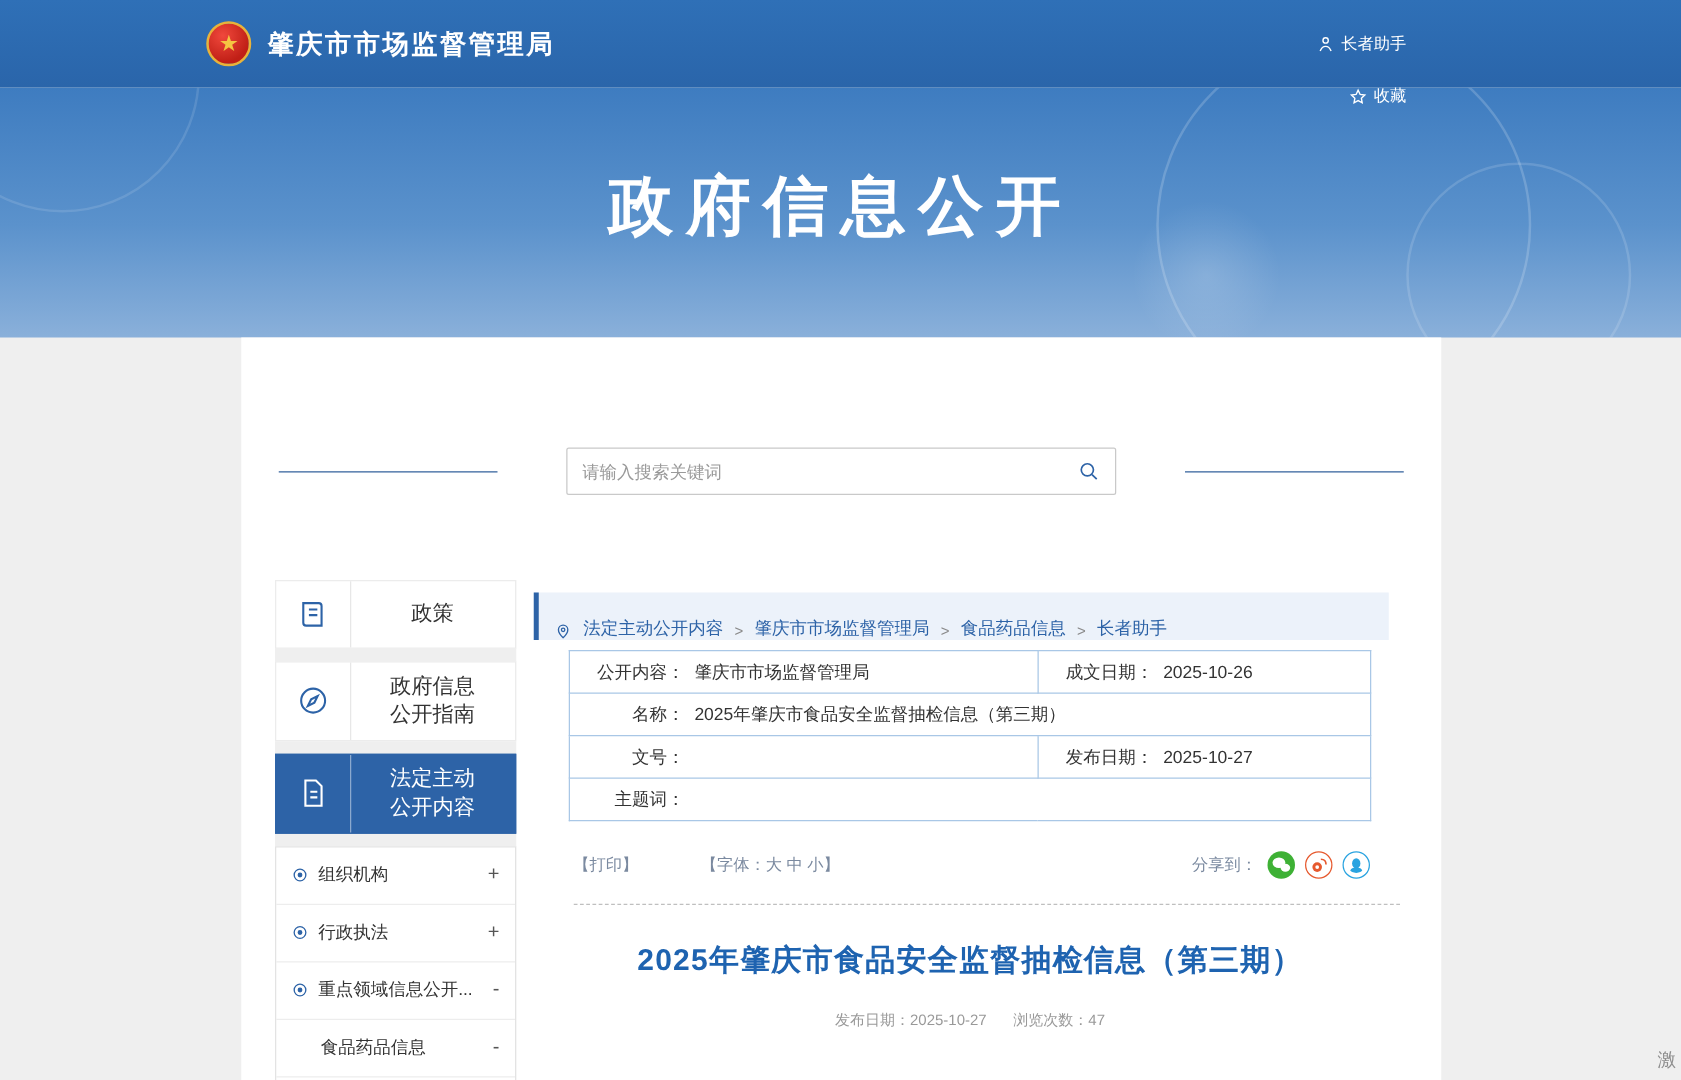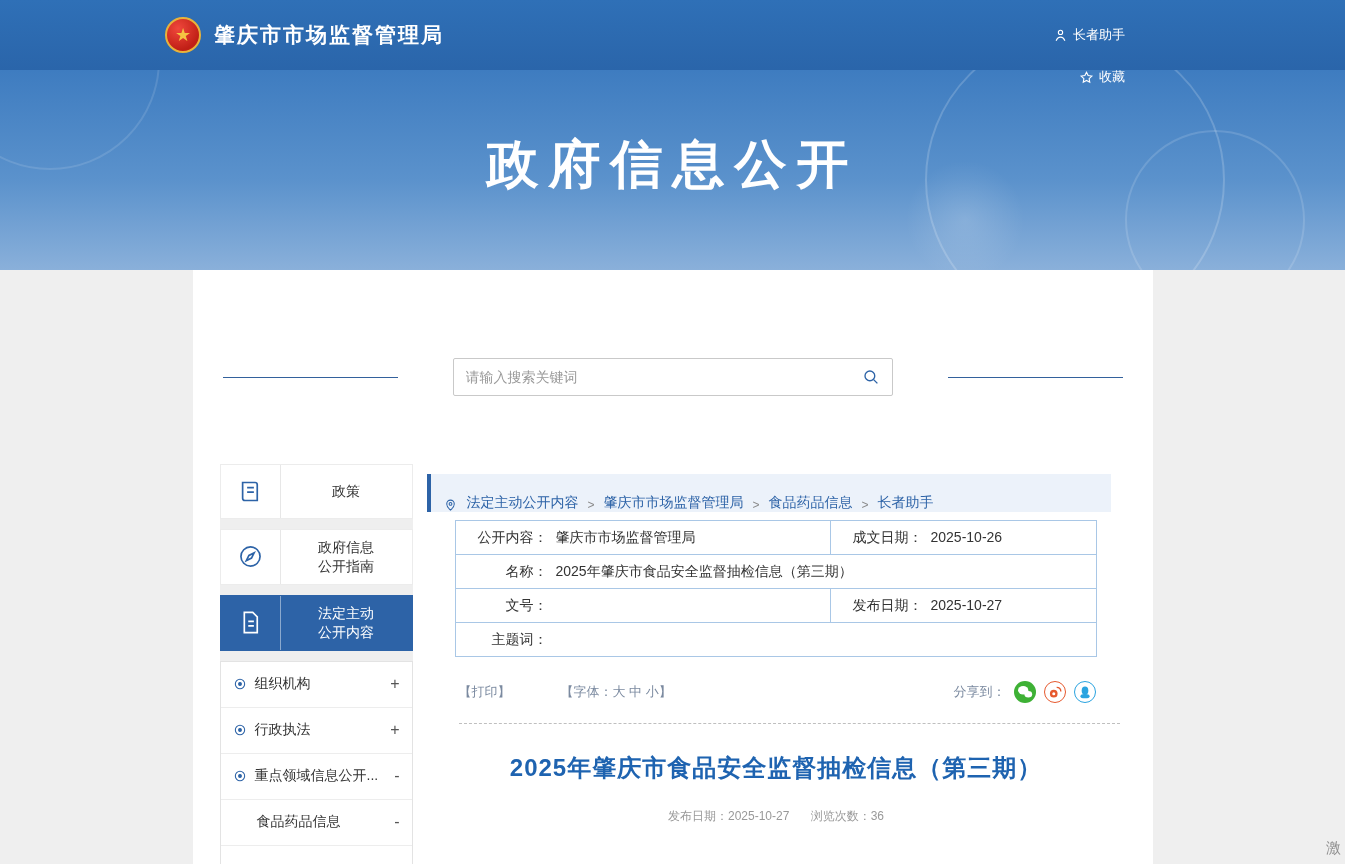--- a/index.html
+++ b/index.html
@@ -36,21 +36,21 @@
   .search-box input::placeholder { color:#9a9a9a; }
   .search-box svg { width:18px; height:18px; stroke:#2d63a7; fill:none; stroke-width:1.8; cursor:pointer; }
 
   .columns { display:flex; gap:14px; }
 
   
   .sidebar { width:193px; background:#efefef; flex:none; }
   .side-item { background:#fff; display:flex; align-items:stretch; min-height:55px; margin-bottom:10px; border:1px solid #ececec; cursor:pointer; }
   .side-item .icon-cell { width:60px; display:flex; align-items:center; justify-content:center; border-right:1px solid #e7e7e7; }
   .side-item .icon-cell svg { width:27px; height:27px; stroke:#2d63a7; fill:none; stroke-width:1.5; }
-  .side-item .label-cell { flex:1; display:flex; align-items:center; justify-content:center; text-align:center; font-size:14px; color:#333; line-height:1.35; padding:8px 16px; }
+  .side-item .label-cell { flex:1; display:flex; align-items:center; justify-content:center; text-align:center; font-size:17px; color:#333; line-height:1.35; padding:8px 16px; }
   .side-item.active { background:#2d63a7; border-color:#2d63a7; }
   .side-item.active .icon-cell { border-right-color:rgba(255,255,255,.45); }
   .side-item.active .icon-cell svg { stroke:#fff; }
   .side-item.active .label-cell { color:#fff; }
 
   .submenu { background:#fff; border:1px solid #e3e3e3; }
   .submenu-item { display:flex; align-items:center; height:46px; padding:0 12px; border-bottom:1px solid #ededed; font-size:14px; color:#333; cursor:pointer; }
   .submenu-item:last-child { border-bottom:none; }
   .submenu-item svg { width:14px; height:14px; margin-right:8px; stroke:#2d63a7; fill:none; stroke-width:1.8; flex:none; }
   .submenu-item .toggle { margin-left:auto; color:#555; font-size:16px; line-height:1; }
@@ -289,21 +289,21 @@
             </span>
           </div>
         </div>
 
         <div class="dashed"></div>
 
         <div class="article-title">2025年肇庆市食品安全监督抽检信息（第三期）</div>
 
         <div class="article-meta">
           <span>发布日期：2025-10-27</span>
-          <span>浏览次数：36</span>
+          <span>浏览次数：47</span>
         </div>
 
       </div>
     </div>
   </div>
 </div>
 
 <div class="watermark">激</div>
 
 </body></html>

